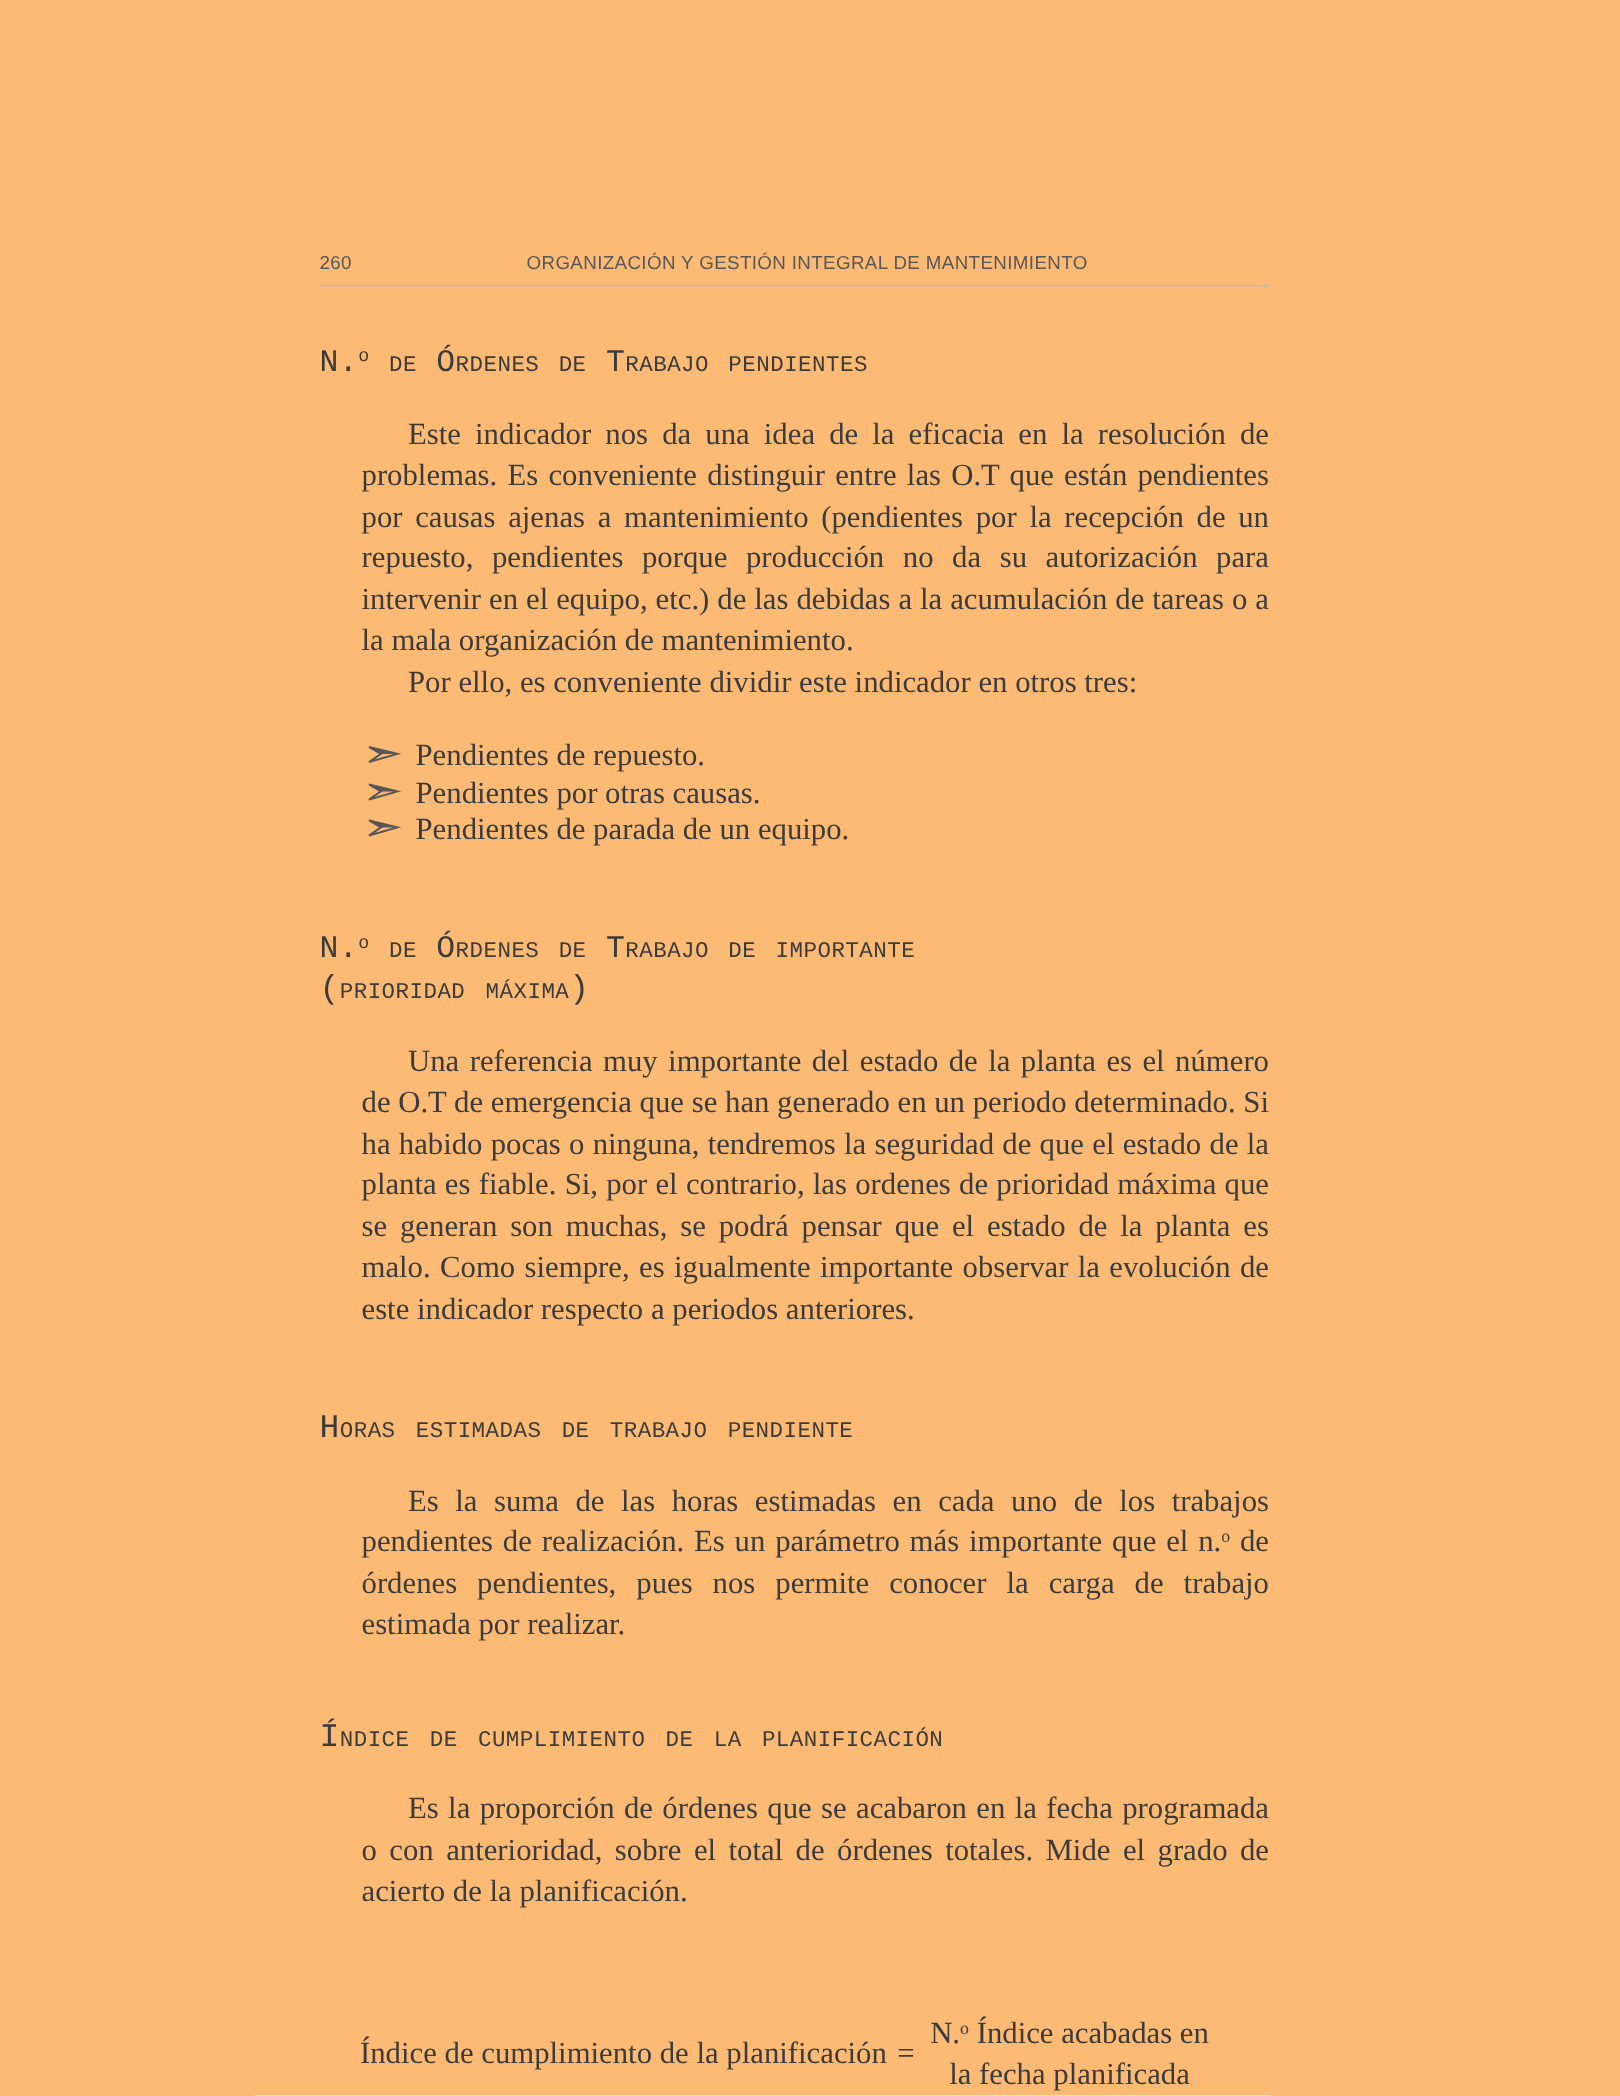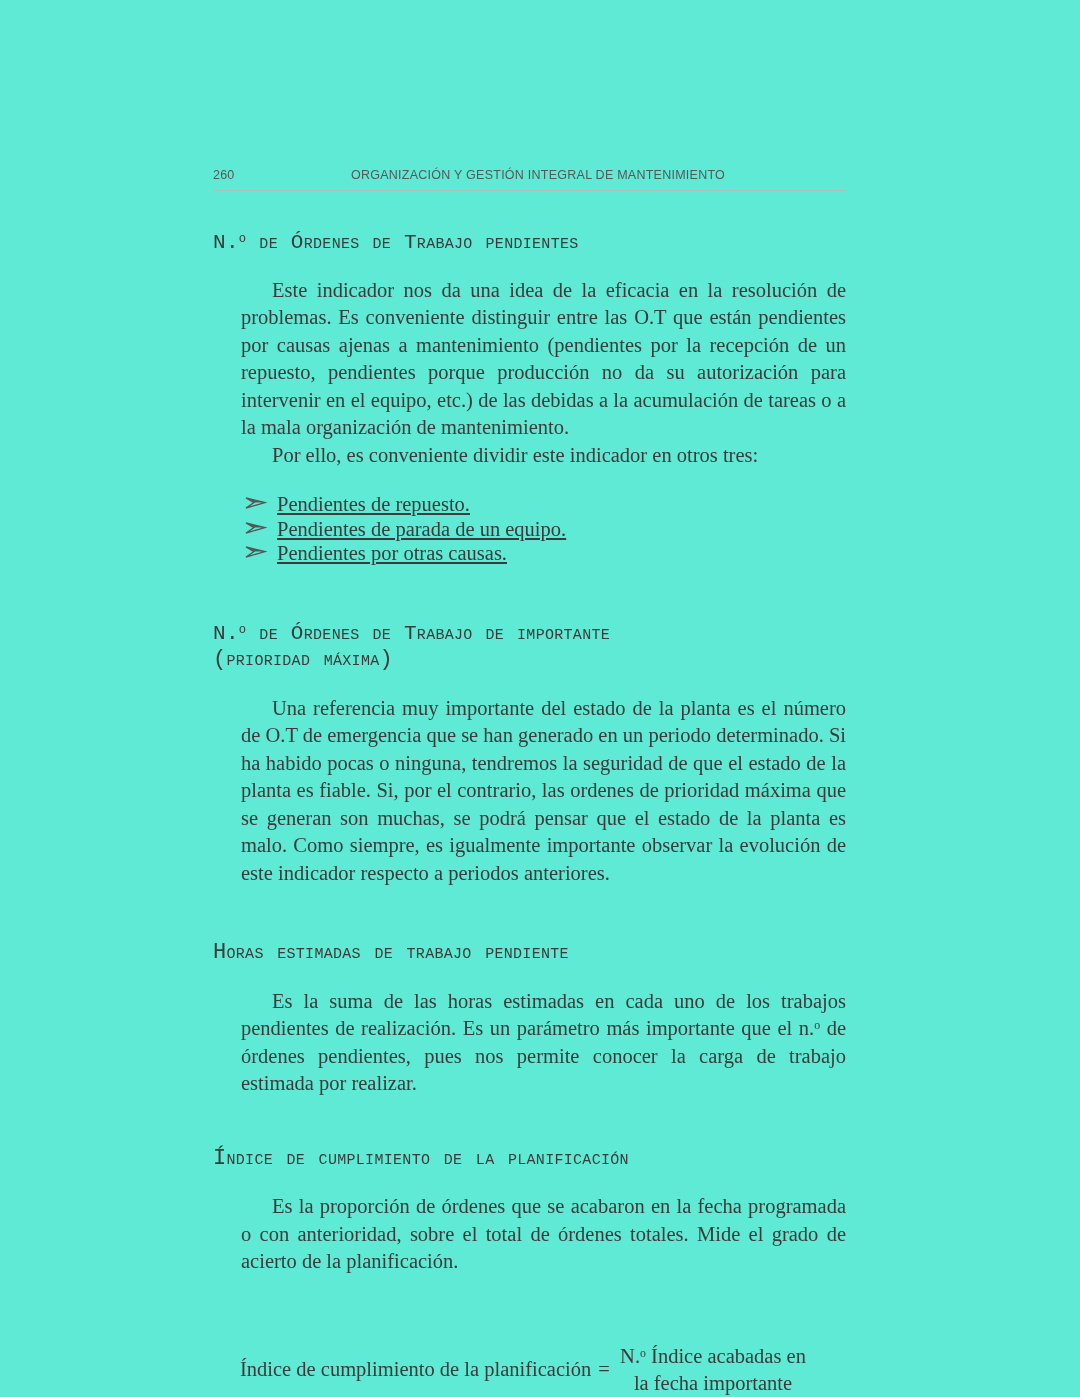--- a/index.html
+++ b/index.html
@@ -15,21 +15,21 @@
     color: #3b3b3b;
     overflow: hidden;
   }
 
   
   .page {
     position: absolute;
     left: 0; top: 0;
     width: 1080px;
     height: 1397px;
-    background: #5eead4;
+    background: #fdba74;
   }
 
   .content {
     position: absolute;
     left: 213px;
     top: 168px;
     width: 633px;
   }
 
   
@@ -113,21 +113,20 @@
     font-size: 0.58em;
     vertical-align: 0.52em;
     line-height: 0;
   }
 
   
   ul.arrow-list {
     list-style: none;
     margin: 23px 0 0 0;
     padding: 0;
-    text-decoration: underline;
   }
   ul.arrow-list li {
     position: relative;
     padding-left: 64px;
     font-size: 20.5px;
     line-height: 24.5px;
     color: #3b3b3b;
   }
   ul.arrow-list li .bullet {
     position: absolute;
@@ -218,30 +217,30 @@
         </span>
         <span>Pendientes de repuesto.</span>
       </li>
       <li>
         <span class="bullet">
           <svg width="24" height="20" viewBox="0 0 24 20">
             <path d="M1 5 L20 9.6 L1 15 L9 9.6 Z" fill="none" stroke="#565656" stroke-width="1.3"></path>
             <path d="M1 5 L9 9.6 L20 9.6 Z" fill="#565656"></path>
           </svg>
         </span>
-        <span>Pendientes de parada de un equipo.</span>
+        <span>Pendientes por otras causas.</span>
       </li>
       <li>
         <span class="bullet">
           <svg width="24" height="20" viewBox="0 0 24 20">
             <path d="M1 5 L20 9.6 L1 15 L9 9.6 Z" fill="none" stroke="#565656" stroke-width="1.3"></path>
             <path d="M1 5 L9 9.6 L20 9.6 Z" fill="#565656"></path>
           </svg>
         </span>
-        <span>Pendientes por otras causas.</span>
+        <span>Pendientes de parada de un equipo.</span>
       </li>
     </ul>
 
     <div class="h-block-2 heading lvl-a"><span class="cap">N.</span><sup class="ord">o</sup><span> de Órdenes de Trabajo de importante</span></div>
     <div class="heading lvl-b">(prioridad máxima)</div>
 
     <p class="body indent gap-a">Una referencia muy importante del estado de la planta es el número de O.T de emergencia que se han generado en un periodo determinado. Si ha habido pocas o ninguna, tendremos la seguridad de que el estado de la planta es fiable. Si, por el contrario, las ordenes de prioridad máxima que se generan son muchas, se podrá pensar que el estado de la planta es malo. Como siempre, es igualmente importante observar la evolución de este indicador respecto a periodos anteriores.</p>
 
     <div class="h-block-3 heading lvl-b">Horas estimadas de trabajo pendiente</div>
 
@@ -250,21 +249,21 @@
     <div class="h-block-4 heading lvl-b">Índice de cumplimiento de la planificación</div>
 
     <p class="body indent gap-a">Es la proporción de órdenes que se acabaron en la fecha programada o con anterioridad, sobre el total de órdenes totales. Mide el grado de acierto de la planificación.</p>
 
     <div class="formula">
       <span class="formula-lhs">Índice de cumplimiento de la planificación</span>
       <span class="formula-eq">=</span>
       <span class="fraction">
         <span class="num">
           <span class="nline"><span>N.</span><sup class="ord">o</sup><span> Índice acabadas en</span></span>
-          <span class="nline">la fecha importante</span>
+          <span class="nline">la fecha planificada</span>
         </span>
         <span class="bar"></span>
         <span class="den"><span>N.</span><sup class="ord">o</sup><span> de Órdenes totales</span></span>
       </span>
     </div>
 
   </div>
 </div>
 
 </body></html>

